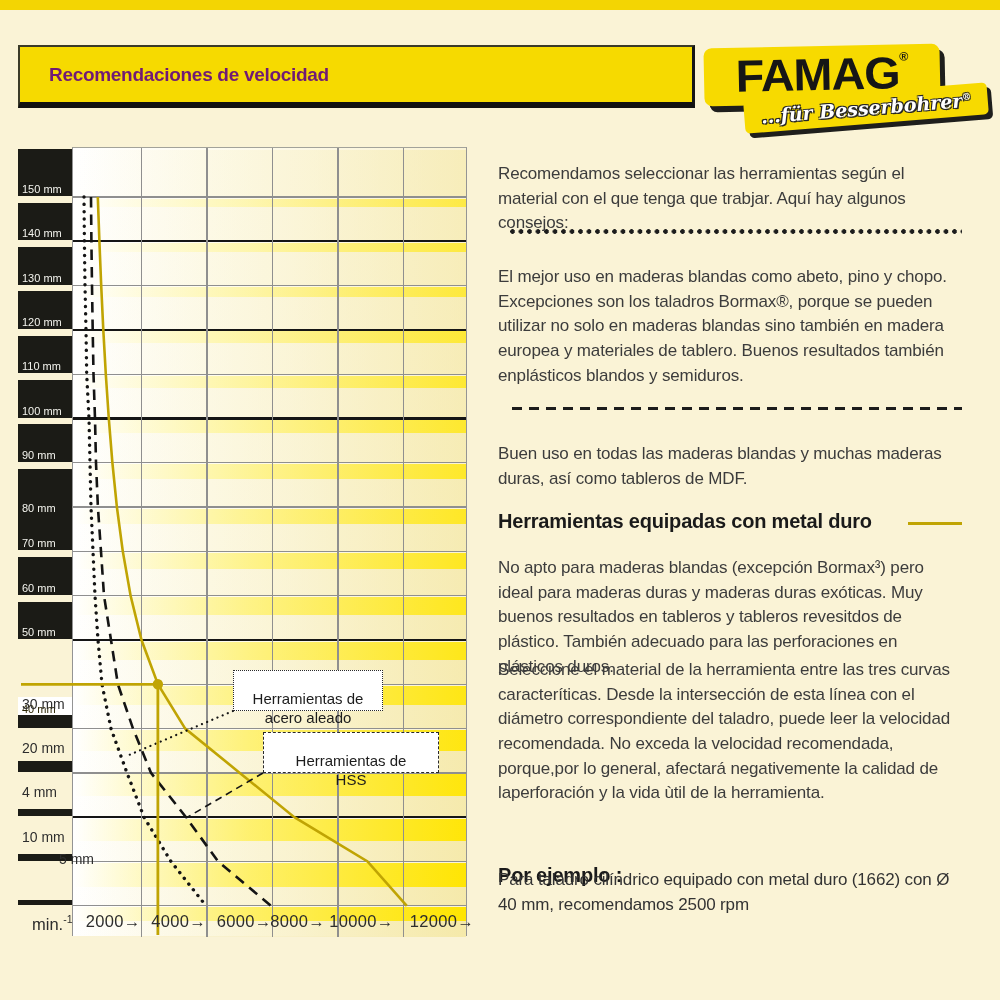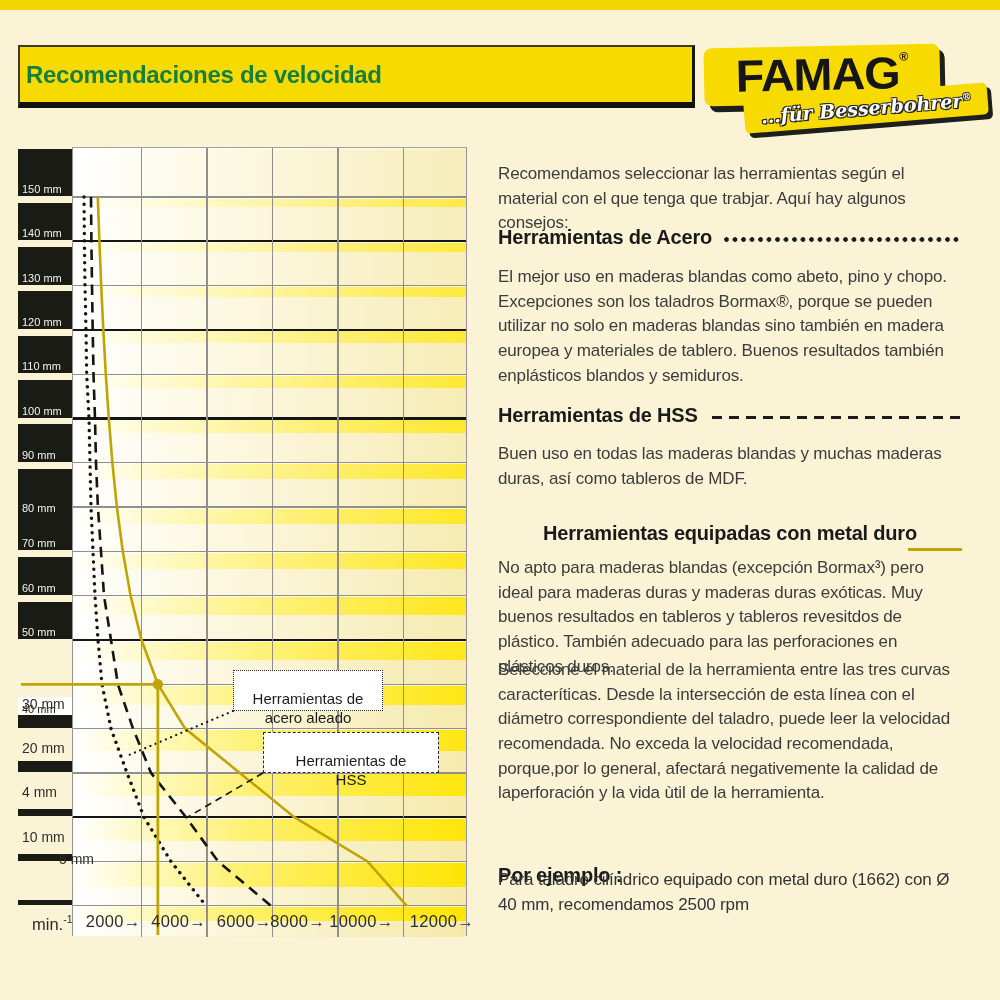--- a/index.html
+++ b/index.html
@@ -6,21 +6,21 @@
   body { font-family:"Liberation Sans", sans-serif; }
   .page { position:relative; width:1000px; height:1000px; background:#faf3d6; overflow:hidden; }
 
   
   .topstrip { position:absolute; left:0; top:0; width:1000px; height:10px; background:#f3d503; }
 
   
   .titlebar { position:absolute; left:18px; top:45px; width:677px; height:63px;
       background:#f6da00; border-top:2px solid #3a3a28; border-left:2px solid #3a3a28;
       border-right:3px solid #151515; border-bottom:6px solid #111; display:flex; align-items:center; }
-  .titlebar h1 { font-size:24px; font-weight:bold; color:#15803d; padding-left:6px; letter-spacing:-0.3px; }
+  .titlebar h1 { font-size:19px; font-weight:bold; color:#701a75; padding-left:29px; letter-spacing:-0.3px; }
 
   
   .logo { position:absolute; left:700px; top:40px; width:296px; height:88px; }
   .logo-plate { position:absolute; left:4px; top:6px; width:236px; height:58px; background:#f7da00;
       border-radius:8px; transform:rotate(-1.2deg); box-shadow:5px 6px 0 rgba(18,18,18,.95);
       display:flex; align-items:center; justify-content:center; }
   .logo-brand { font-size:45px; font-weight:bold; color:#161616; letter-spacing:-1px; transform:scaleX(1.04); }
   .logo-brand sup { font-size:12px; vertical-align:28px; font-weight:bold; }
   .logo-ribbon { position:absolute; left:44px; top:52px; width:244px; height:32px; background:#f7da00;
       border-radius:5px; transform:rotate(-4.6deg); box-shadow:4px 5px 0 rgba(18,18,18,.95);
@@ -69,21 +69,21 @@
       background-size:8.5px 5px; background-repeat:repeat-x; }
   .rule-dashed { flex:1; height:3px; margin-left:14px; margin-top:3px;
       background:repeating-linear-gradient(90deg,#1c1c1c 0 10px, transparent 10px 17px); }
   .rule-solid { width:54px; margin-left:auto; height:3px; margin-top:3px; background:#c0a403; }
 
   .s-intro  { top:162px; }
   .h-acero  { top:226px; }
   .p-acero  { top:265px; }
   .h-hss    { top:404px; }
   .p-hss    { top:442px; }
-  .h-metal  { top:522px;flex-direction:column; }
+  .h-metal  { top:510px; }
   .p-metal  { top:556px; }
   .p-select { top:658px; }
   .h-ej     { top:864px; }
   .p-ej     { top:868px; color:#333 !important; }
 </style>
 </head>
 <body>
 
 <div class="page">
   <div class="topstrip"></div>
@@ -233,27 +233,25 @@
           <circle cx="84.875" cy="536.3" r="5.2" fill="#c0a403"></circle>
         </svg>
       </div>
     <div class="minlab"><span>min.</span><sup>-1</sup></div>
   </div>
 
   <div class="textcol">
     <p class="s-intro">Recomendamos seleccionar las herramientas según el material con el que tenga que trabjar. Aquí hay algunos consejos:</p>
 
     <h2 class="h-acero">
-        <span>Herramientas de Acero</span>
         <span class="rule-dotted"></span>
       </h2>
     <p class="p-acero">El mejor uso en maderas blandas como abeto, pino y chopo. Excepciones son los taladros Bormax®, porque se pueden utilizar no solo en maderas blandas sino también en madera europea y materiales de tablero. Buenos resultados también enplásticos blandos y semiduros.</p>
 
     <h2 class="h-hss">
-        <span>Herramientas de HSS</span>
         <span class="rule-dashed"></span>
       </h2>
     <p class="p-hss">Buen uso en todas las maderas blandas y muchas maderas duras, así como tableros de MDF.</p>
 
     <h2 class="h-metal">
         <span>Herramientas equipadas con metal duro</span>
         <span class="rule-solid"></span>
       </h2>
     <p class="p-metal">No apto para maderas blandas (excepción Bormax³) pero ideal para maderas duras y maderas duras exóticas. Muy buenos resultados en tableros y tableros revesitdos de plástico. También adecuado para las perforaciones en plásticos duros.</p>
 

